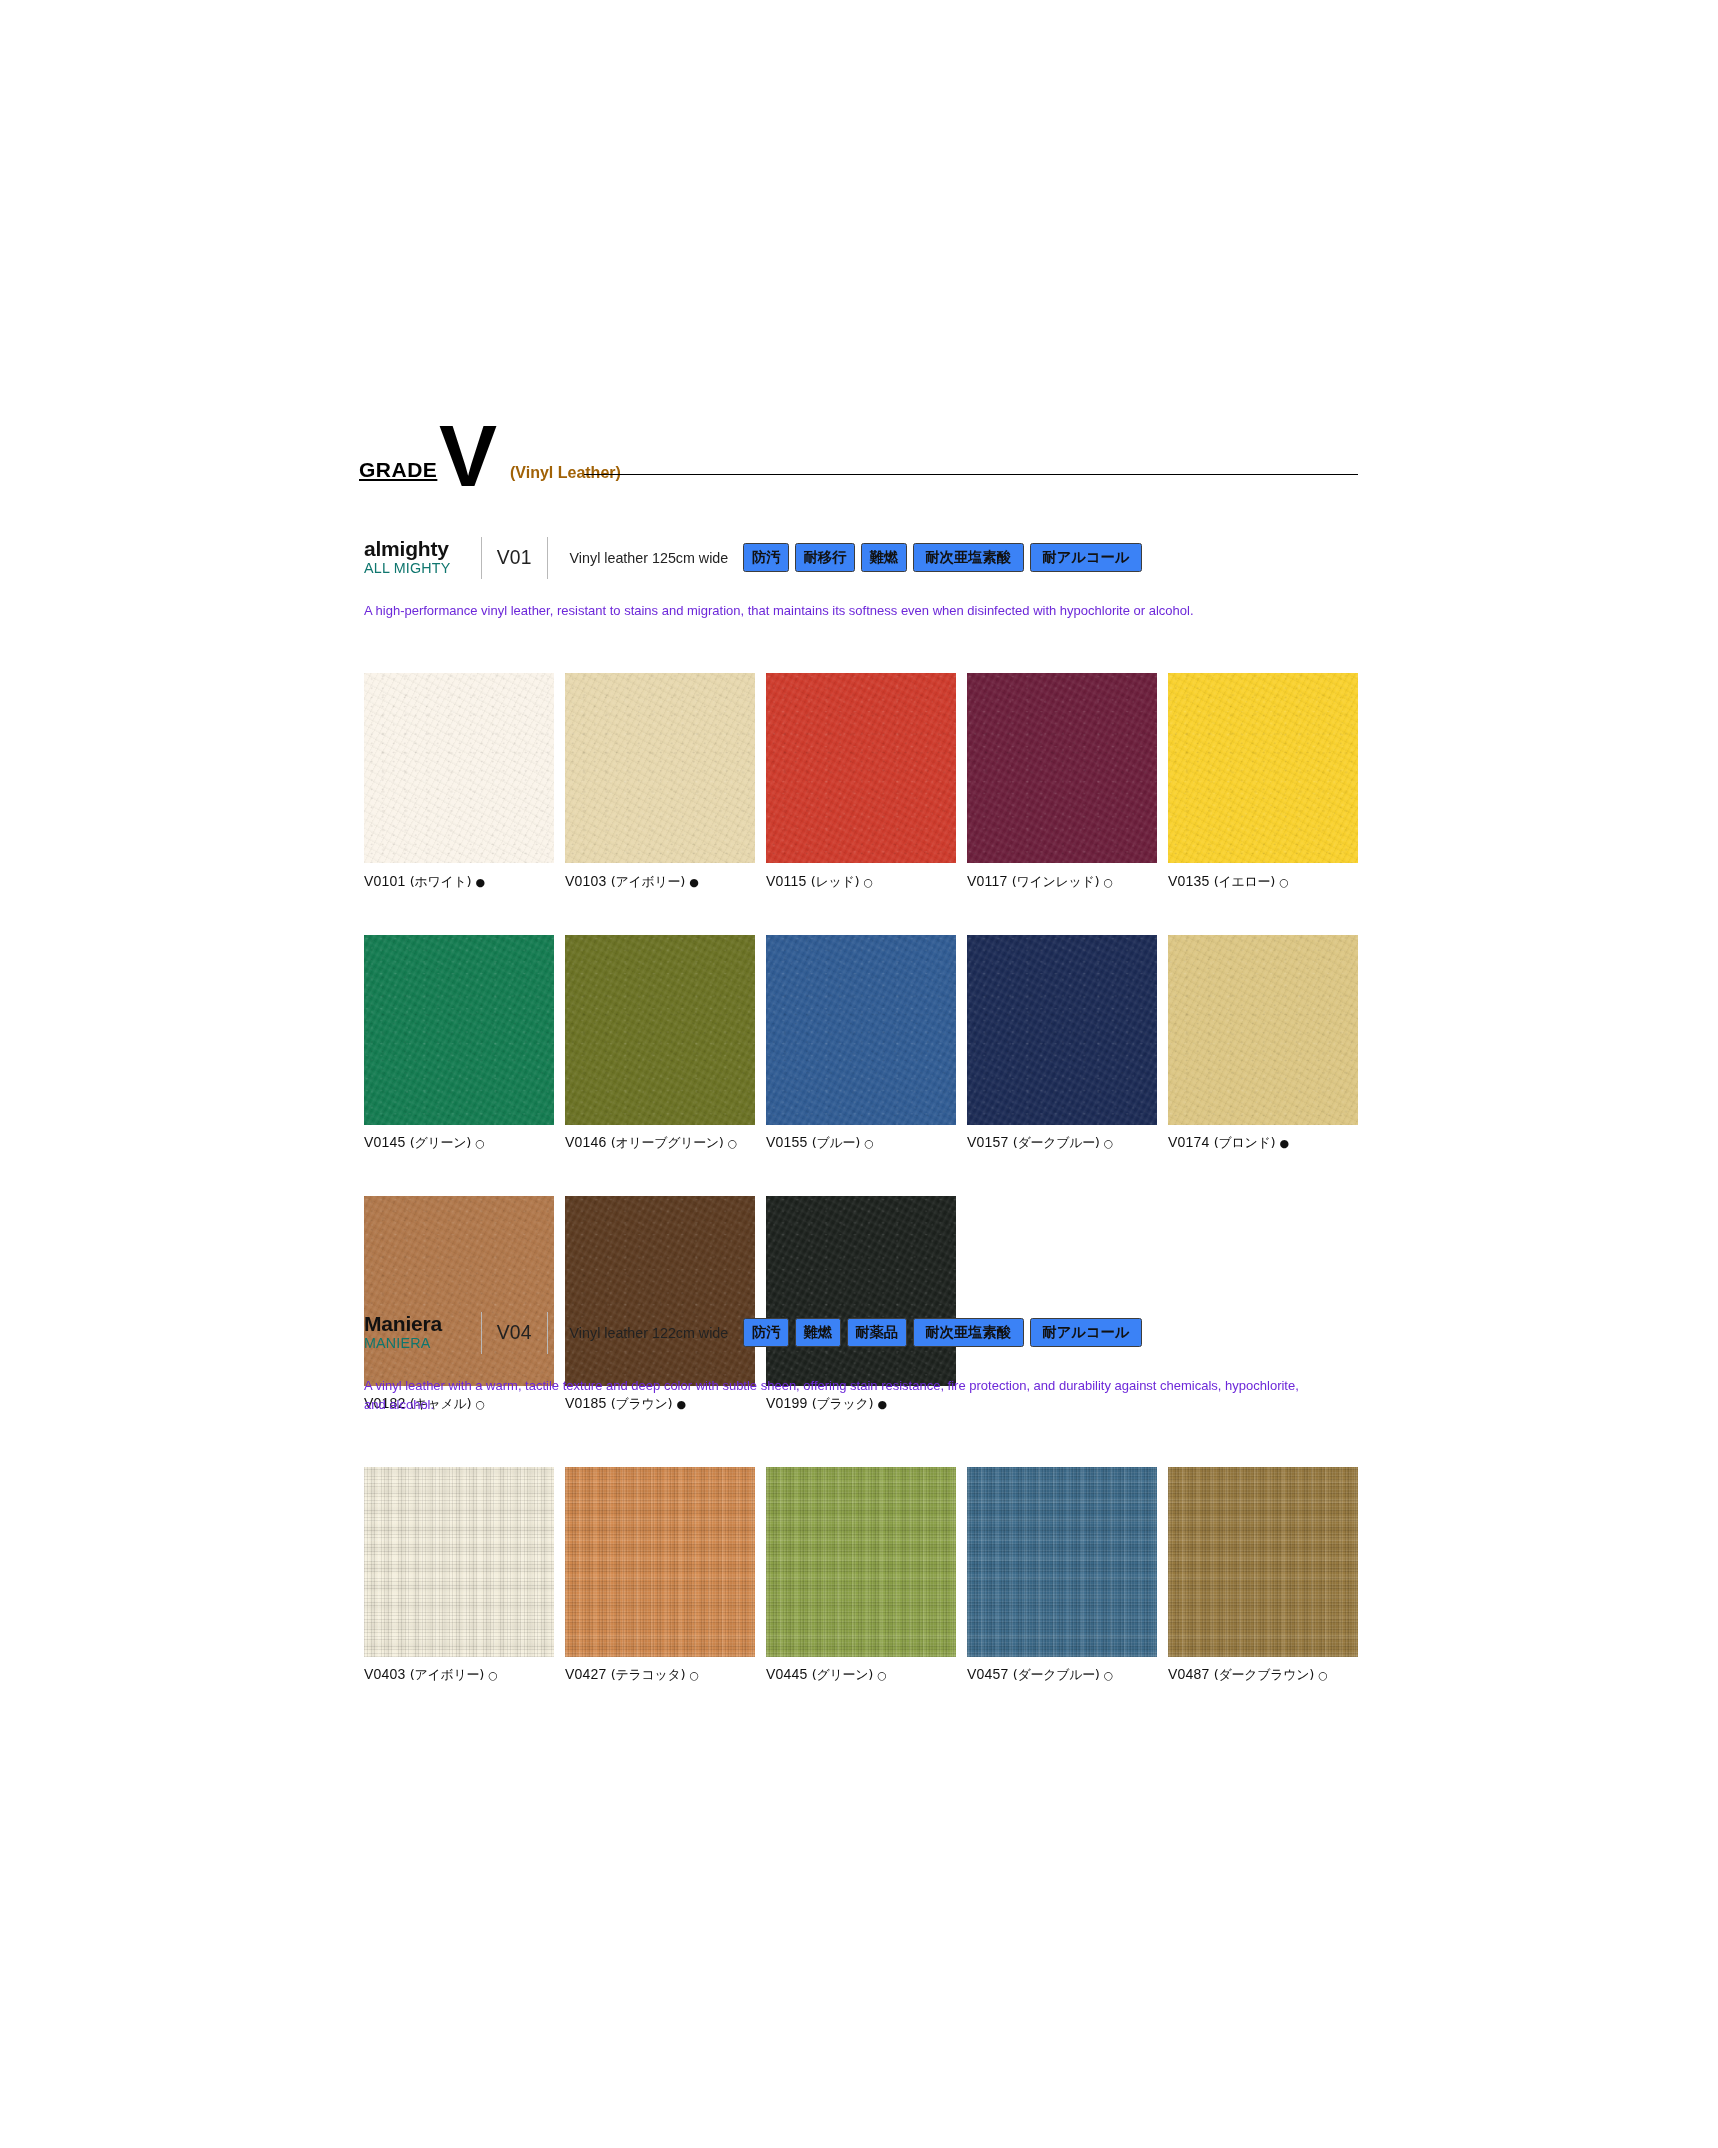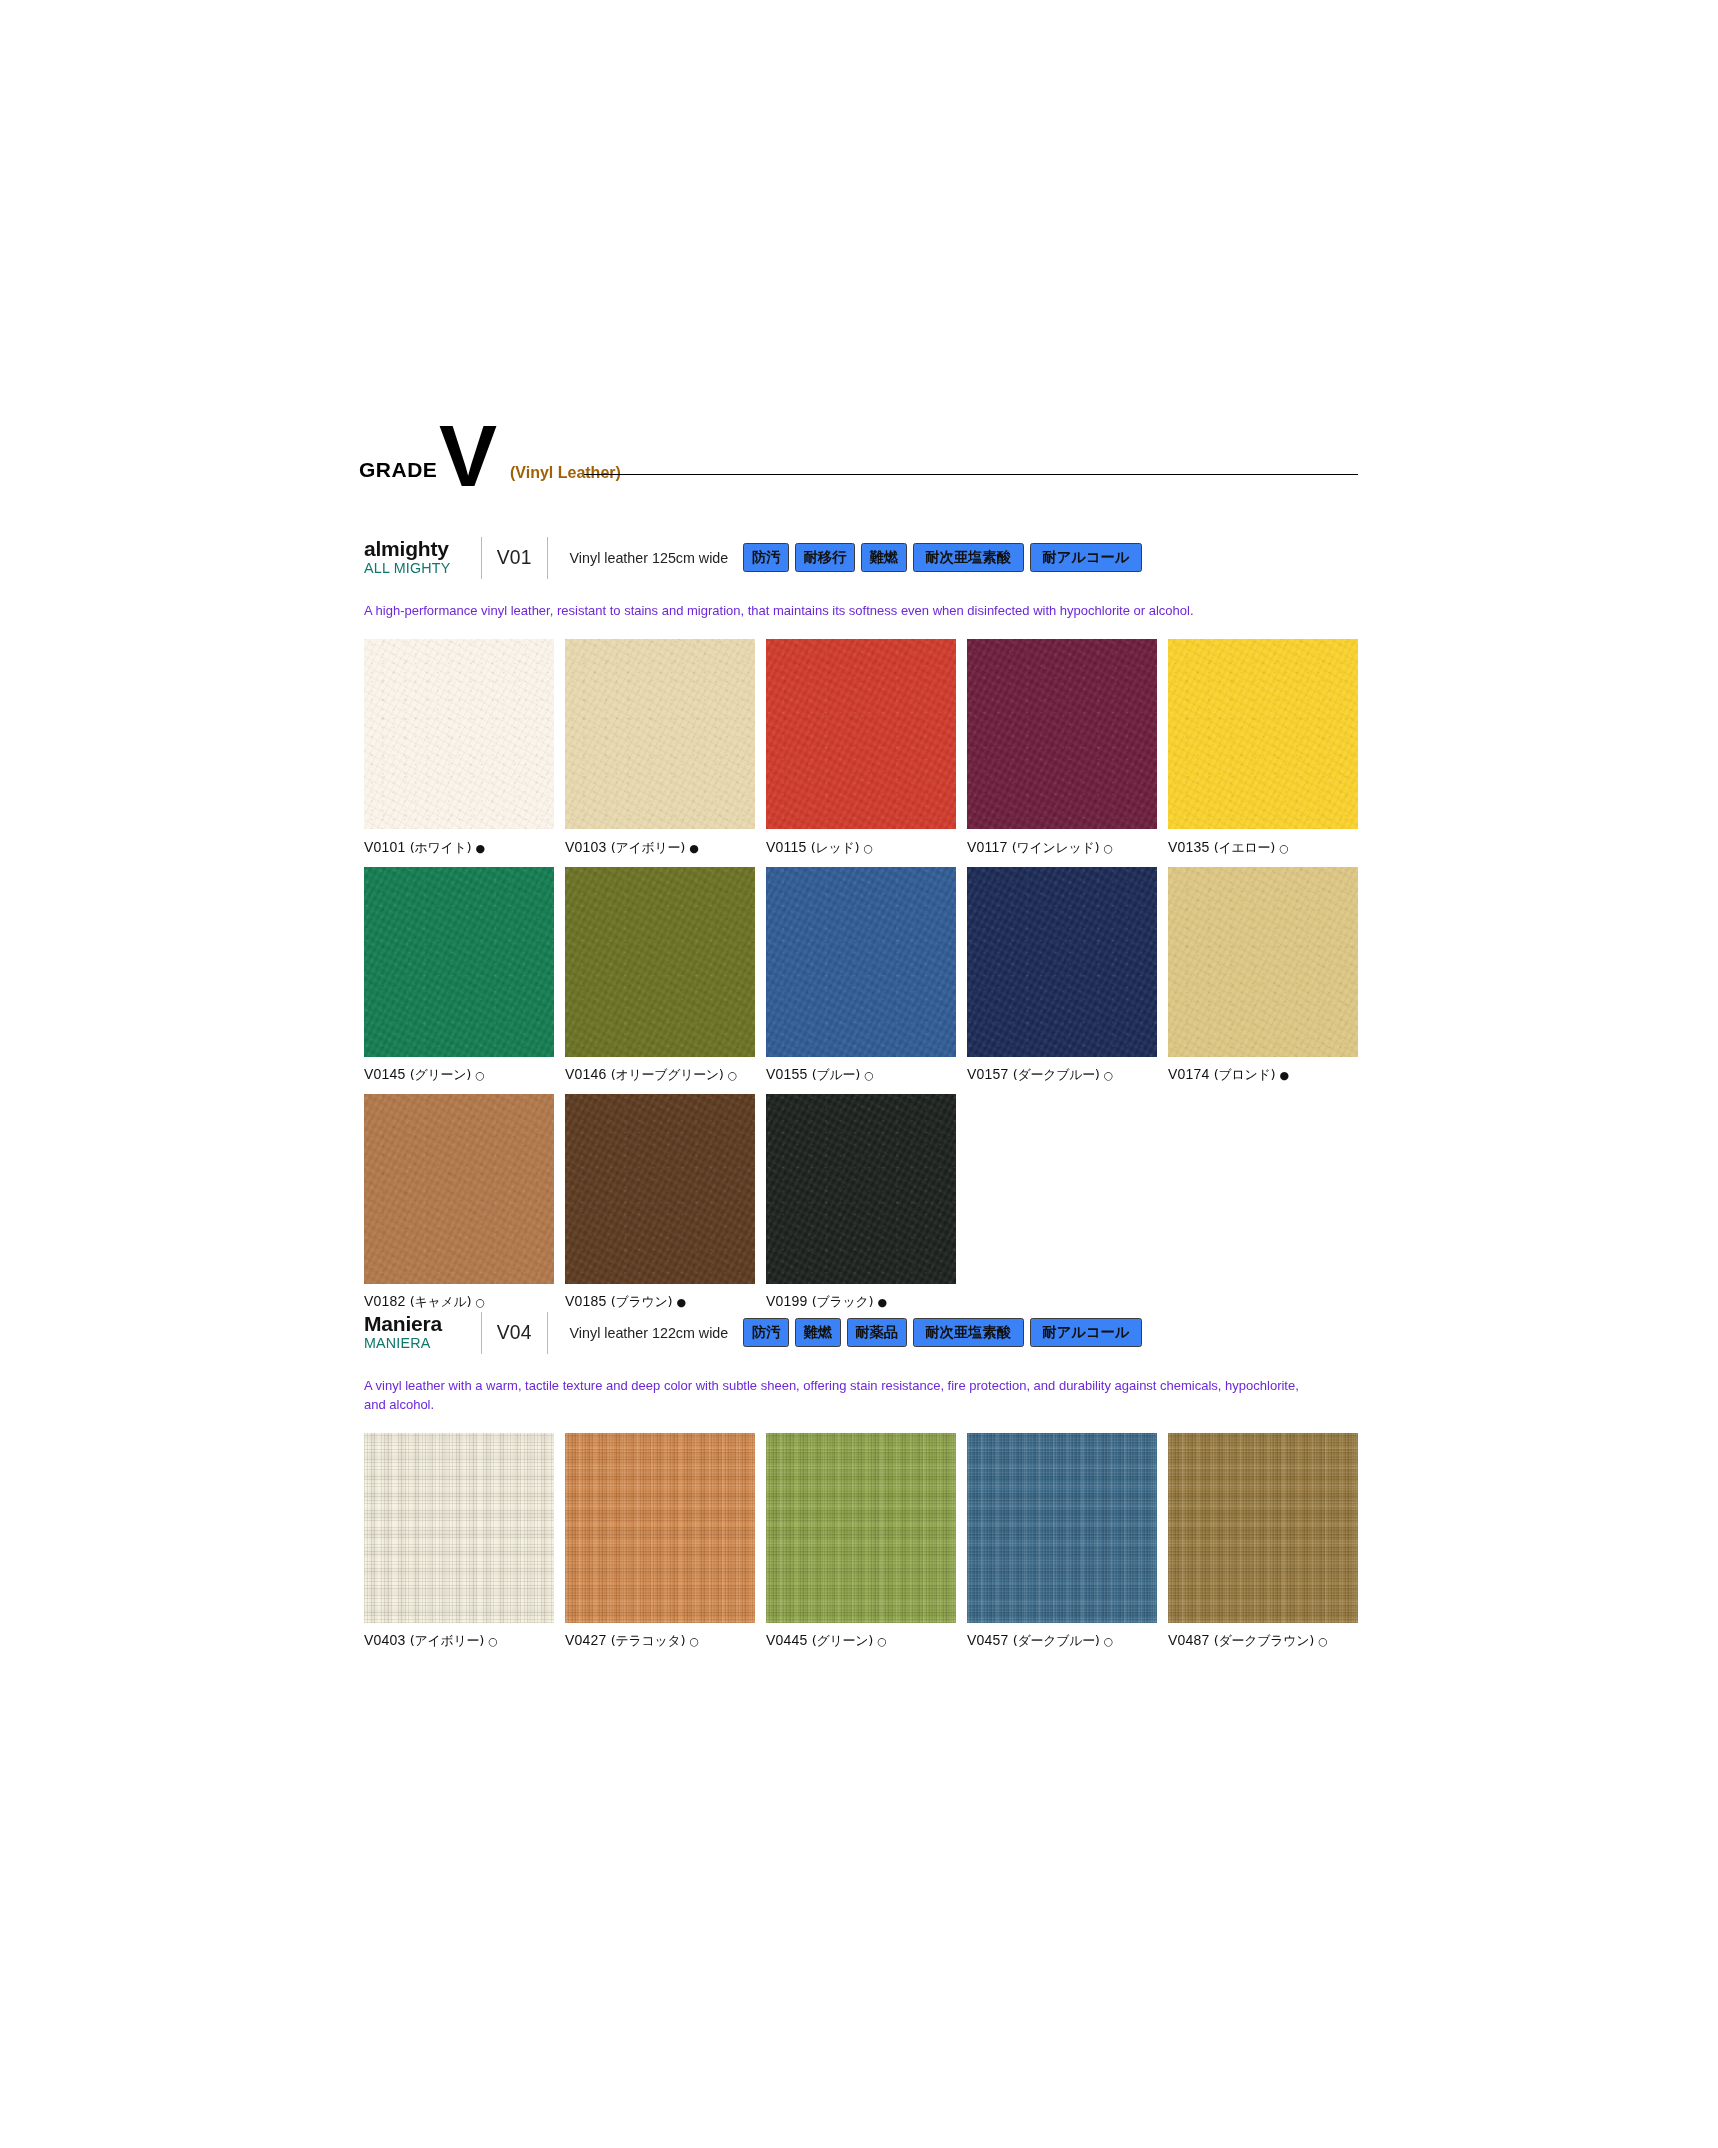--- a/index.html
+++ b/index.html
@@ -34,20 +34,21 @@
     height: 81px;
   }
   .grade-word {
     position: absolute;
     left: 0;
     bottom: 10px;
     font-size: 21px;
     font-weight: 700;
     letter-spacing: 0.5px;
     color: #000;
+    text-decoration: underline;
   }
   .grade-letter {
     position: absolute;
     left: 80px;
     bottom: -6.7px;
     font-size: 87px;
     font-weight: 700;
     line-height: 1;
     color: #000;
     font-family: "Liberation Sans", "DejaVu Sans", sans-serif;
@@ -150,20 +151,21 @@
   
   .swatch-grid {
     display: flex;
     flex-wrap: wrap;
     margin-top: 18.5px;
     width: 1007px;
   }
   .swatch-cell {
     width: 201px;
     margin-bottom: 10px;
+    margin-top: 34px;
   }
   .swatch {
     width: 190px;
     height: 190px;
     position: relative;
     overflow: hidden;
   }
   .swatch-label {
     margin-top: 9.2px;
     font-size: 13px;

